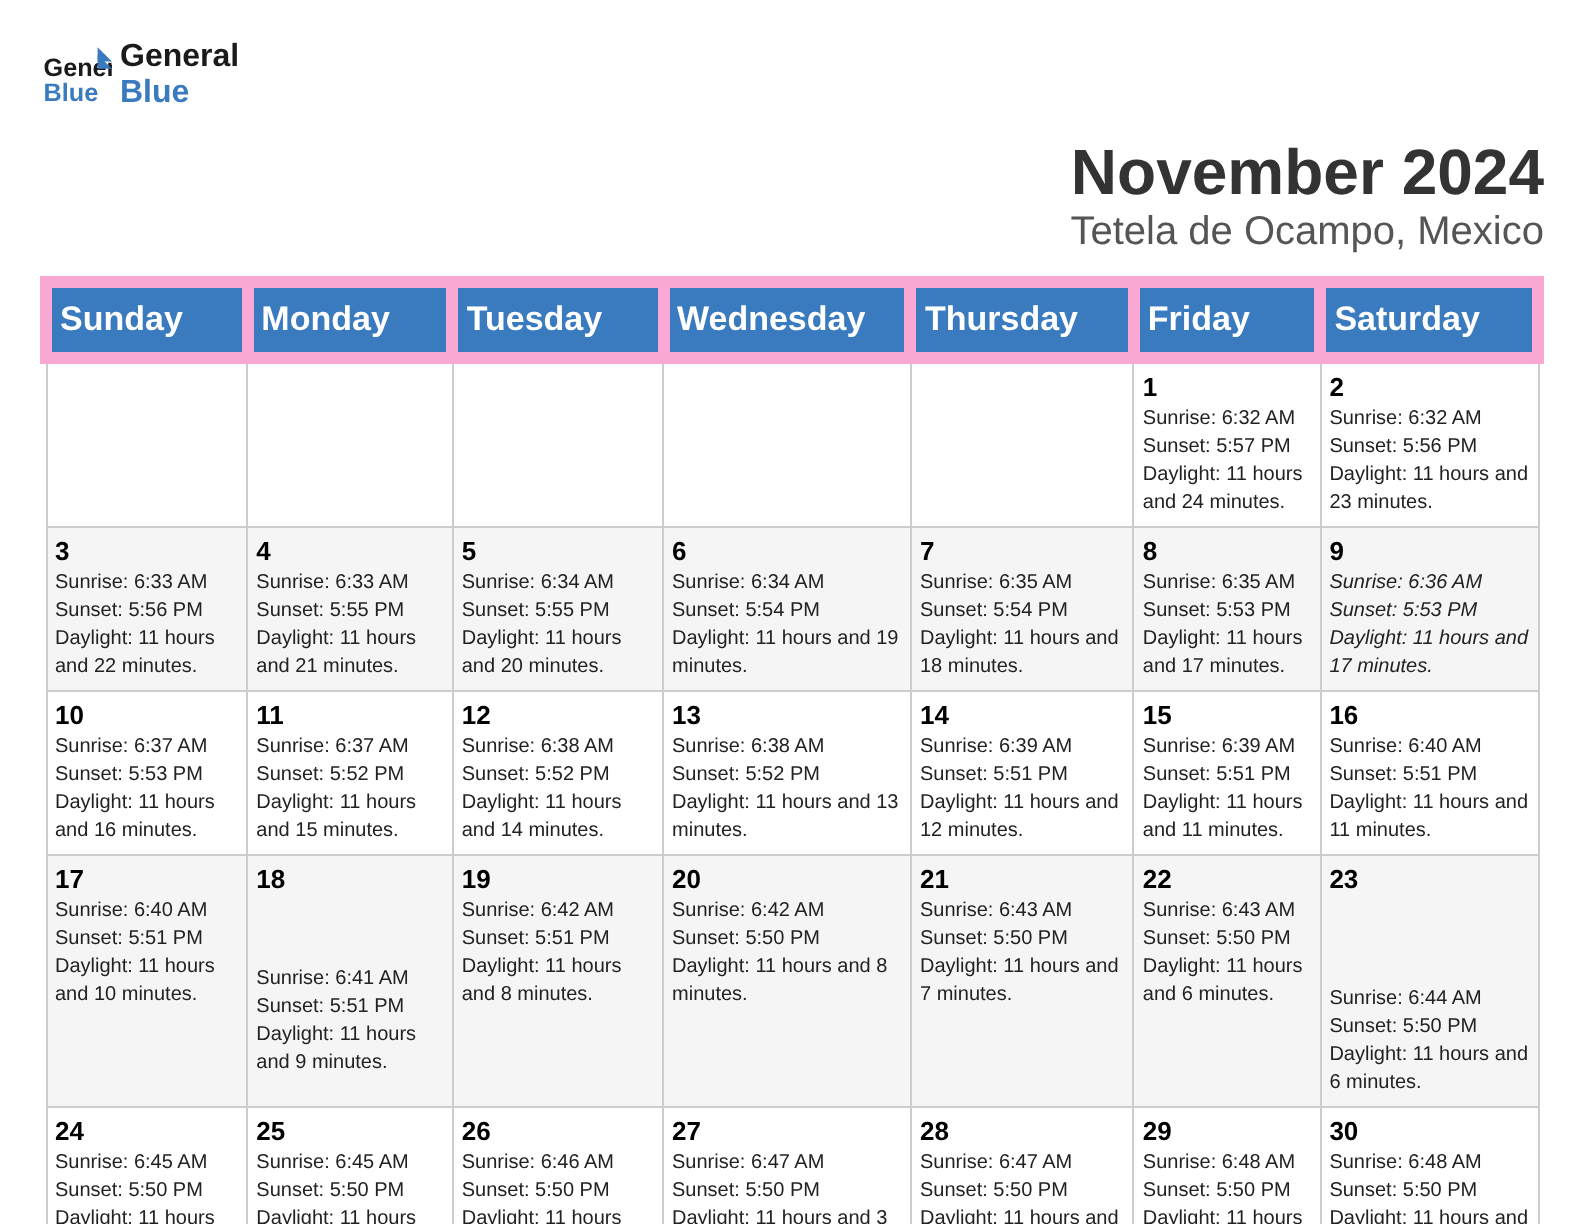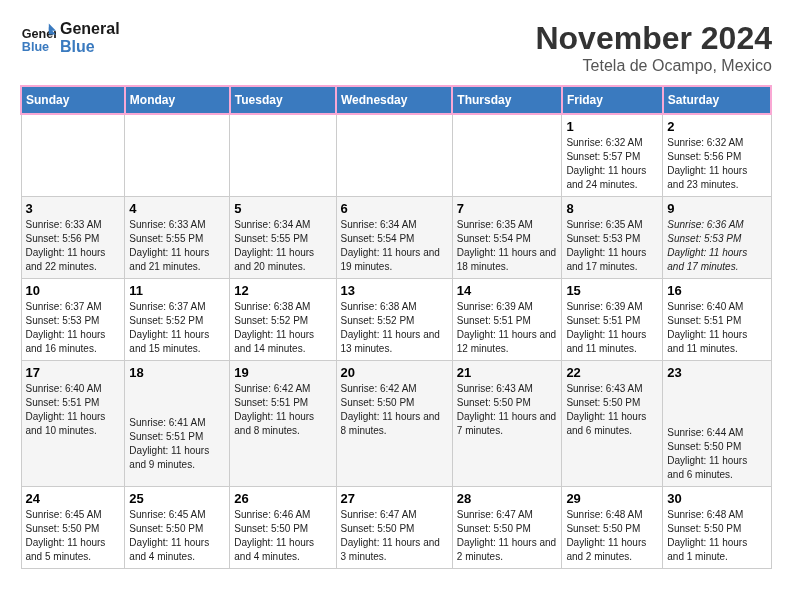--- a/index.html
+++ b/index.html
@@ -25,38 +25,39 @@
       width: 36px;
       height: 36px;
     }
     .title-section {
       text-align: right;
     }
     .month-title {
       font-size: 32px;
       font-weight: bold;
       color: #333;
+      margin-top: 48px;
     }
     .location {
-      font-size: 16px;
+      font-size: 20px;
       color: #555;
     }
     table {
       width: 100%;
       border-collapse: collapse;
       font-size: 11px;
     }
     thead tr th {
       background-color: #3a7abf;
       color: #fff;
       padding: 6px 4px;
       text-align: left;
-      font-size: 12px;
+      font-size: 17px;
       font-weight: bold;
-      border: 2px solid #f9a8d4;
+      border: 6px solid #f9a8d4;
     }
     tbody tr td {
       border: 1px solid #ccc;
       padding: 4px;
       vertical-align: top;
       height: 80px;
       background: #fff;
     }
     tbody tr:nth-child(even) td {
       background: #f5f5f5;

